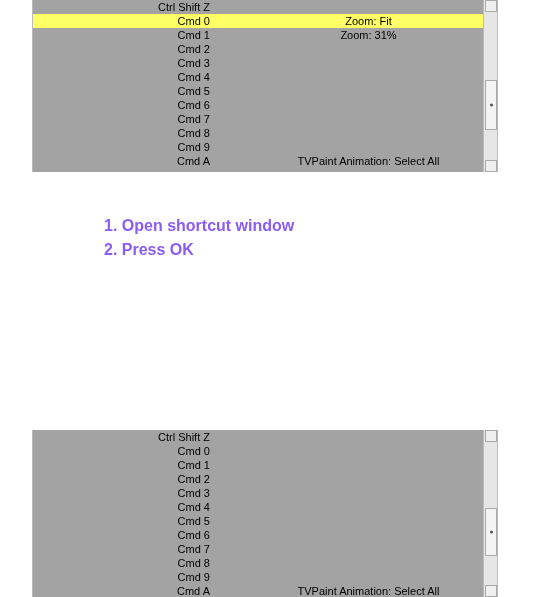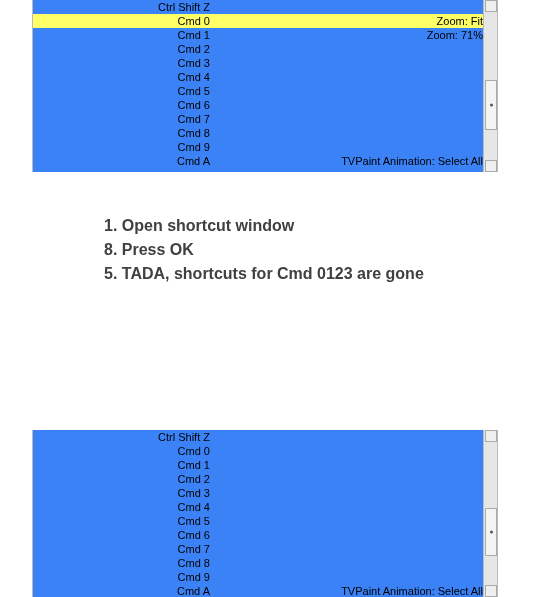--- a/index.html
+++ b/index.html
@@ -17,32 +17,32 @@
     left: 32px;
     display: flex;
   }
   .pane1 { top: 0; height: 172px; }
   .pane2 { top: 430px; height: 167px; }
   .listbox {
     width: 452px;
     height: 100%;
     border-left: 1px solid #bbb;
     border-right: 1px solid #bbb;
-    background: #3b82f6;
+    background: #a3a3a3;
     overflow: hidden;
   }
   .row {
     height: 14px;
     line-height: 14px;
     display: flex;
     white-space: nowrap;
   }
   .row.hl { background: #ffff66; }
   .sc { width: 185px; text-align: right; padding-right: 8px; }
-  .ac { flex: 1; text-align: right; margin-left: 36px; }
+  .ac { flex: 1; text-align: center; margin-left: 36px; }
   .scrollbar {
     width: 14px;
     height: 100%;
     background: #e6e6e6;
     border-right: 1px solid #bbb;
     position: relative;
   }
   .sb-arrow {
     position: absolute;
     left: 1px;
@@ -69,21 +69,21 @@
     margin: 0 auto;
   }
   .sb-thumb .dot { position: absolute; left: 0; right: 0; top: 50%; transform: translateY(-50%); }
   .sb-thumb1 { top: 80px; height: 50px; }
   .sb-thumb2 { top: 78px; height: 48px; }
 
   .instructions {
     position: absolute;
     left: 104px;
     top: 214px;
-    color: #404040;
+    color: #8b5cf6;
     font-weight: bold;
     font-size: 16px;
     line-height: 24px;
     font-family: "Segoe UI", Arial, sans-serif;
   }
 </style>
 </head>
 <body>
 
 <div class="pane-wrap pane1">
@@ -91,21 +91,21 @@
     <div class="row">
       <span class="sc">Ctrl Shift Z</span>
       <span class="ac"></span>
     </div>
     <div class="row hl">
       <span class="sc">Cmd 0</span>
       <span class="ac">Zoom: Fit</span>
     </div>
     <div class="row">
       <span class="sc">Cmd 1</span>
-      <span class="ac">Zoom: 71%</span>
+      <span class="ac">Zoom: 31%</span>
     </div>
     <div class="row">
       <span class="sc">Cmd 2</span>
       <span class="ac"></span>
     </div>
     <div class="row">
       <span class="sc">Cmd 3</span>
       <span class="ac"></span>
     </div>
     <div class="row">
@@ -141,22 +141,21 @@
     <div class="sb-arrow top"></div>
     <div class="sb-thumb sb-thumb1">
         <span class="dot"></span>
       </div>
     <div class="sb-arrow bot"></div>
   </div>
 </div>
 
 <div class="instructions">
   <div>1. Open shortcut window</div>
-  <div>8. Press OK</div>
-  <div>5. TADA, shortcuts for Cmd 0123 are gone</div>
+  <div>2. Press OK</div>
 </div>
 
 <div class="pane-wrap pane2">
   <div class="listbox">
     <div class="row">
       <span class="sc">Ctrl Shift Z</span>
       <span class="ac"></span>
     </div>
     <div class="row">
       <span class="sc">Cmd 0</span>

